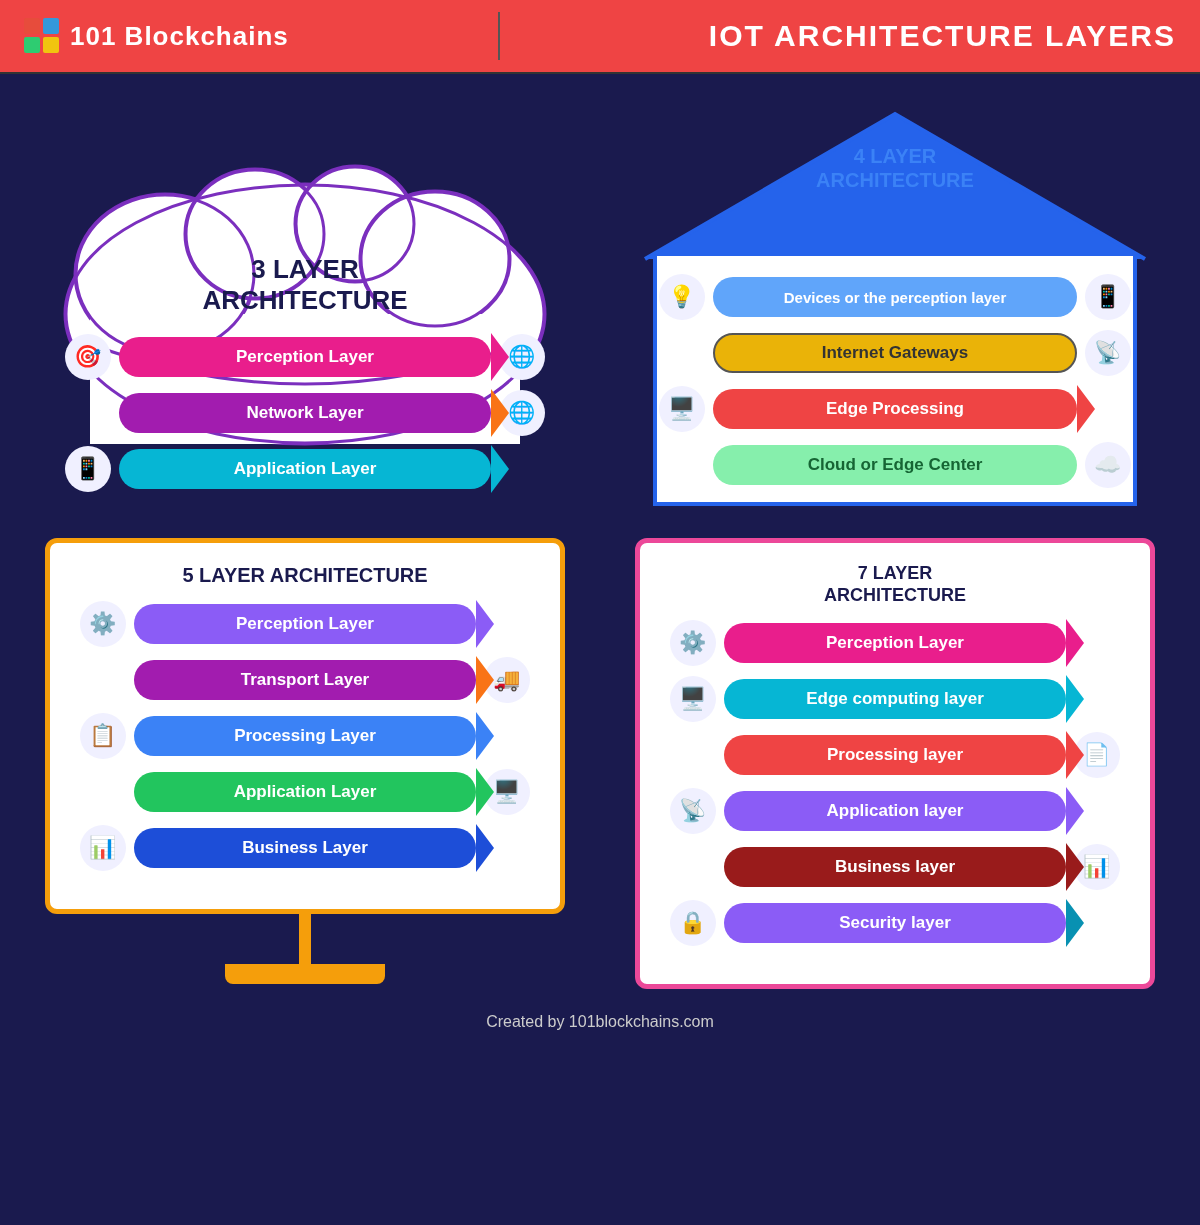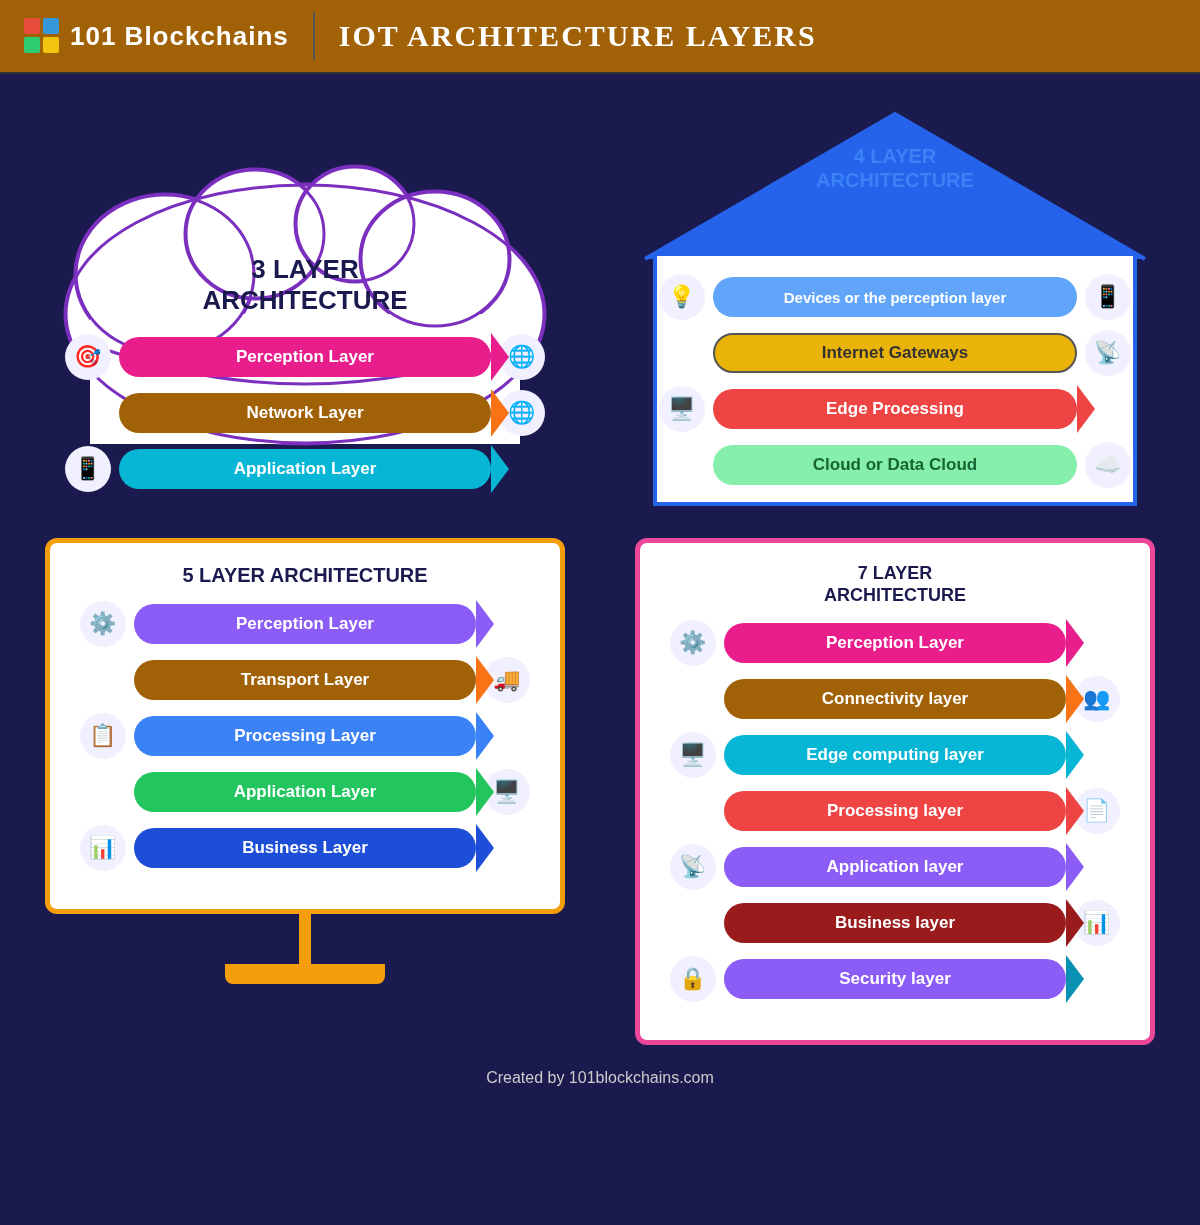--- a/index.html
+++ b/index.html
@@ -6,26 +6,27 @@
     body {
       background: #1a1a4e;
       font-family: 'Arial', sans-serif;
       width: 1200px;
       min-height: 1225px;
       overflow-x: hidden;
     }
 
     
     .header {
-      background: #a16207;
+      background: #ef4444;
       display: flex;
       align-items: center;
       padding: 12px 24px;
       border-bottom: 2px solid #333;
       gap: 16px;
+      justify-content: space-between;
     }
     .logo-block {
       display: flex;
       align-items: center;
       gap: 10px;
     }
     .logo-cubes {
       display: grid;
       grid-template-columns: 1fr 1fr;
       gap: 2px;
@@ -52,21 +53,20 @@
       width: 2px;
       height: 48px;
       background: #555;
       margin: 0 8px;
     }
     .header-title {
       color: white;
       font-size: 30px;
       font-weight: 900;
       letter-spacing: 2px;
-      font-family: Liberation Serif, serif;
     }
 
     
     .main {
       padding: 20px 20px 10px;
       display: grid;
       grid-template-columns: 1fr 1fr;
       grid-template-rows: auto auto;
       gap: 20px;
     }
@@ -131,21 +131,21 @@
       position: absolute;
       right: -18px;
       top: 50%;
       transform: translateY(-50%);
       border-left: 18px solid currentColor;
       border-top: 24px solid transparent;
       border-bottom: 24px solid transparent;
     }
     .pill-pink { background: #e91e8c; }
     .pill-pink.arrow-right::after { color: #e91e8c; border-left-color: #e91e8c; }
-    .pill-orange { background: #a16207; }
+    .pill-orange { background: #a21caf; }
     .pill-orange.arrow-right::after { border-left-color: #f97316; }
     .pill-teal { background: #06b6d4; }
     .pill-teal.arrow-right::after { border-left-color: #06b6d4; }
     .pill-blue-light { background: #60a5fa; }
     .pill-white-outline { background: #eab308; border: 2px solid #555; color: #333; }
     .pill-red { background: #ef4444; }
     .pill-red.arrow-right::after { border-left-color: #ef4444; }
     .pill-green-light { background: #86efac; color: #166534; }
     .pill-purple { background: #8b5cf6; }
     .pill-purple.arrow-right::after { border-left-color: #8b5cf6; }
@@ -313,21 +313,21 @@
           <div class="icon-circle">🖥️</div>
           <div class="layer-pill pill-red arrow-right">
             <span>Edge Processing</span>
           </div>
           <div class="icon-circle" style="visibility:hidden;"></div>
         </div>
 
         <div class="pill-container">
           <div class="icon-circle" style="visibility:hidden;"></div>
           <div class="layer-pill pill-green-light">
-            <span>Cloud or Data Cloud</span>
+            <span>Cloud or Edge Center</span>
           </div>
           <div class="icon-circle">☁️</div>
         </div>
       </div>
     </div>
   </div>
 
   <div class="section-wrapper">
     <div class="monitor-screen">
       <div class="arch-title" style="font-size:20px; margin-bottom:14px;">5 LAYER ARCHITECTURE</div>
@@ -384,27 +384,20 @@
       </div>
 
       <div class="pill-container">
         <div class="icon-circle">⚙️</div>
         <div class="layer-pill pill-pink arrow-right">
           <span>Perception Layer</span>
         </div>
         <div class="icon-circle" style="visibility:hidden;"></div>
       </div>
 
-      <div class="pill-container">
-        <div class="icon-circle" style="visibility:hidden;"></div>
-        <div class="layer-pill pill-orange arrow-right">
-          <span>Connectivity layer</span>
-        </div>
-        <div class="icon-circle">👥</div>
-      </div>
 
       <div class="pill-container">
         <div class="icon-circle">🖥️</div>
         <div class="layer-pill pill-teal arrow-right">
           <span>Edge computing layer</span>
         </div>
         <div class="icon-circle" style="visibility:hidden;"></div>
       </div>
 
       <div class="pill-container">

